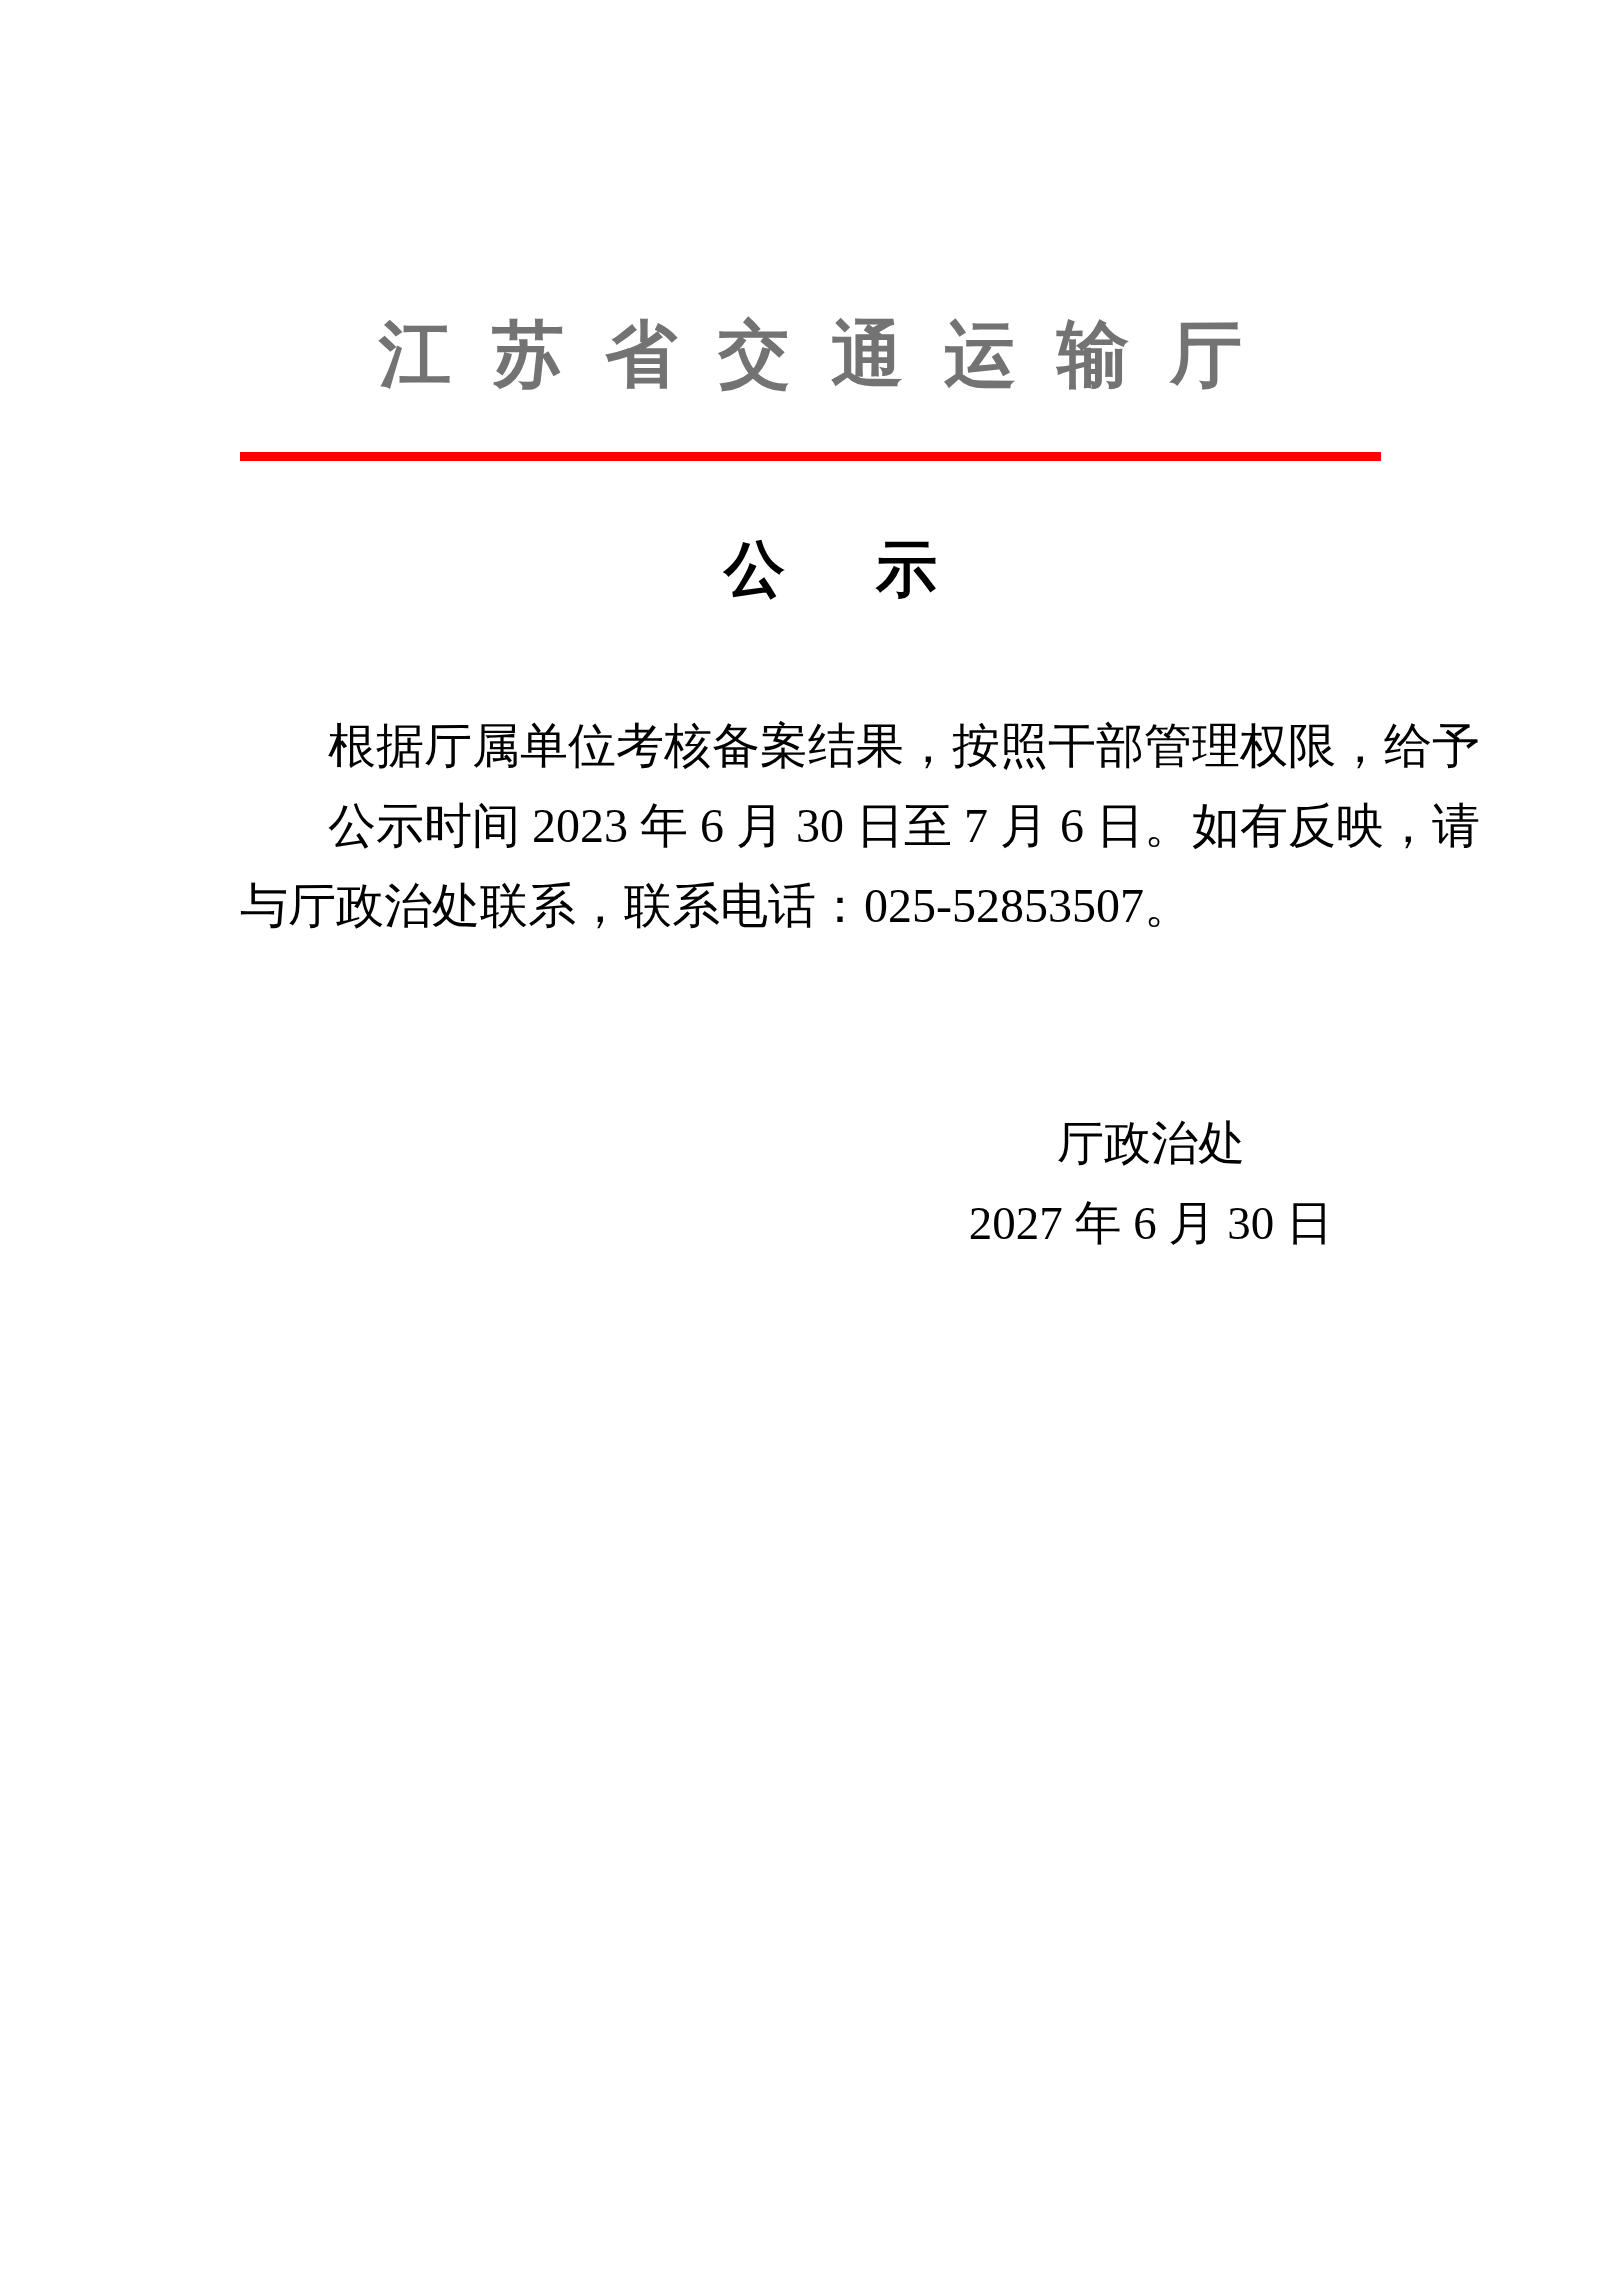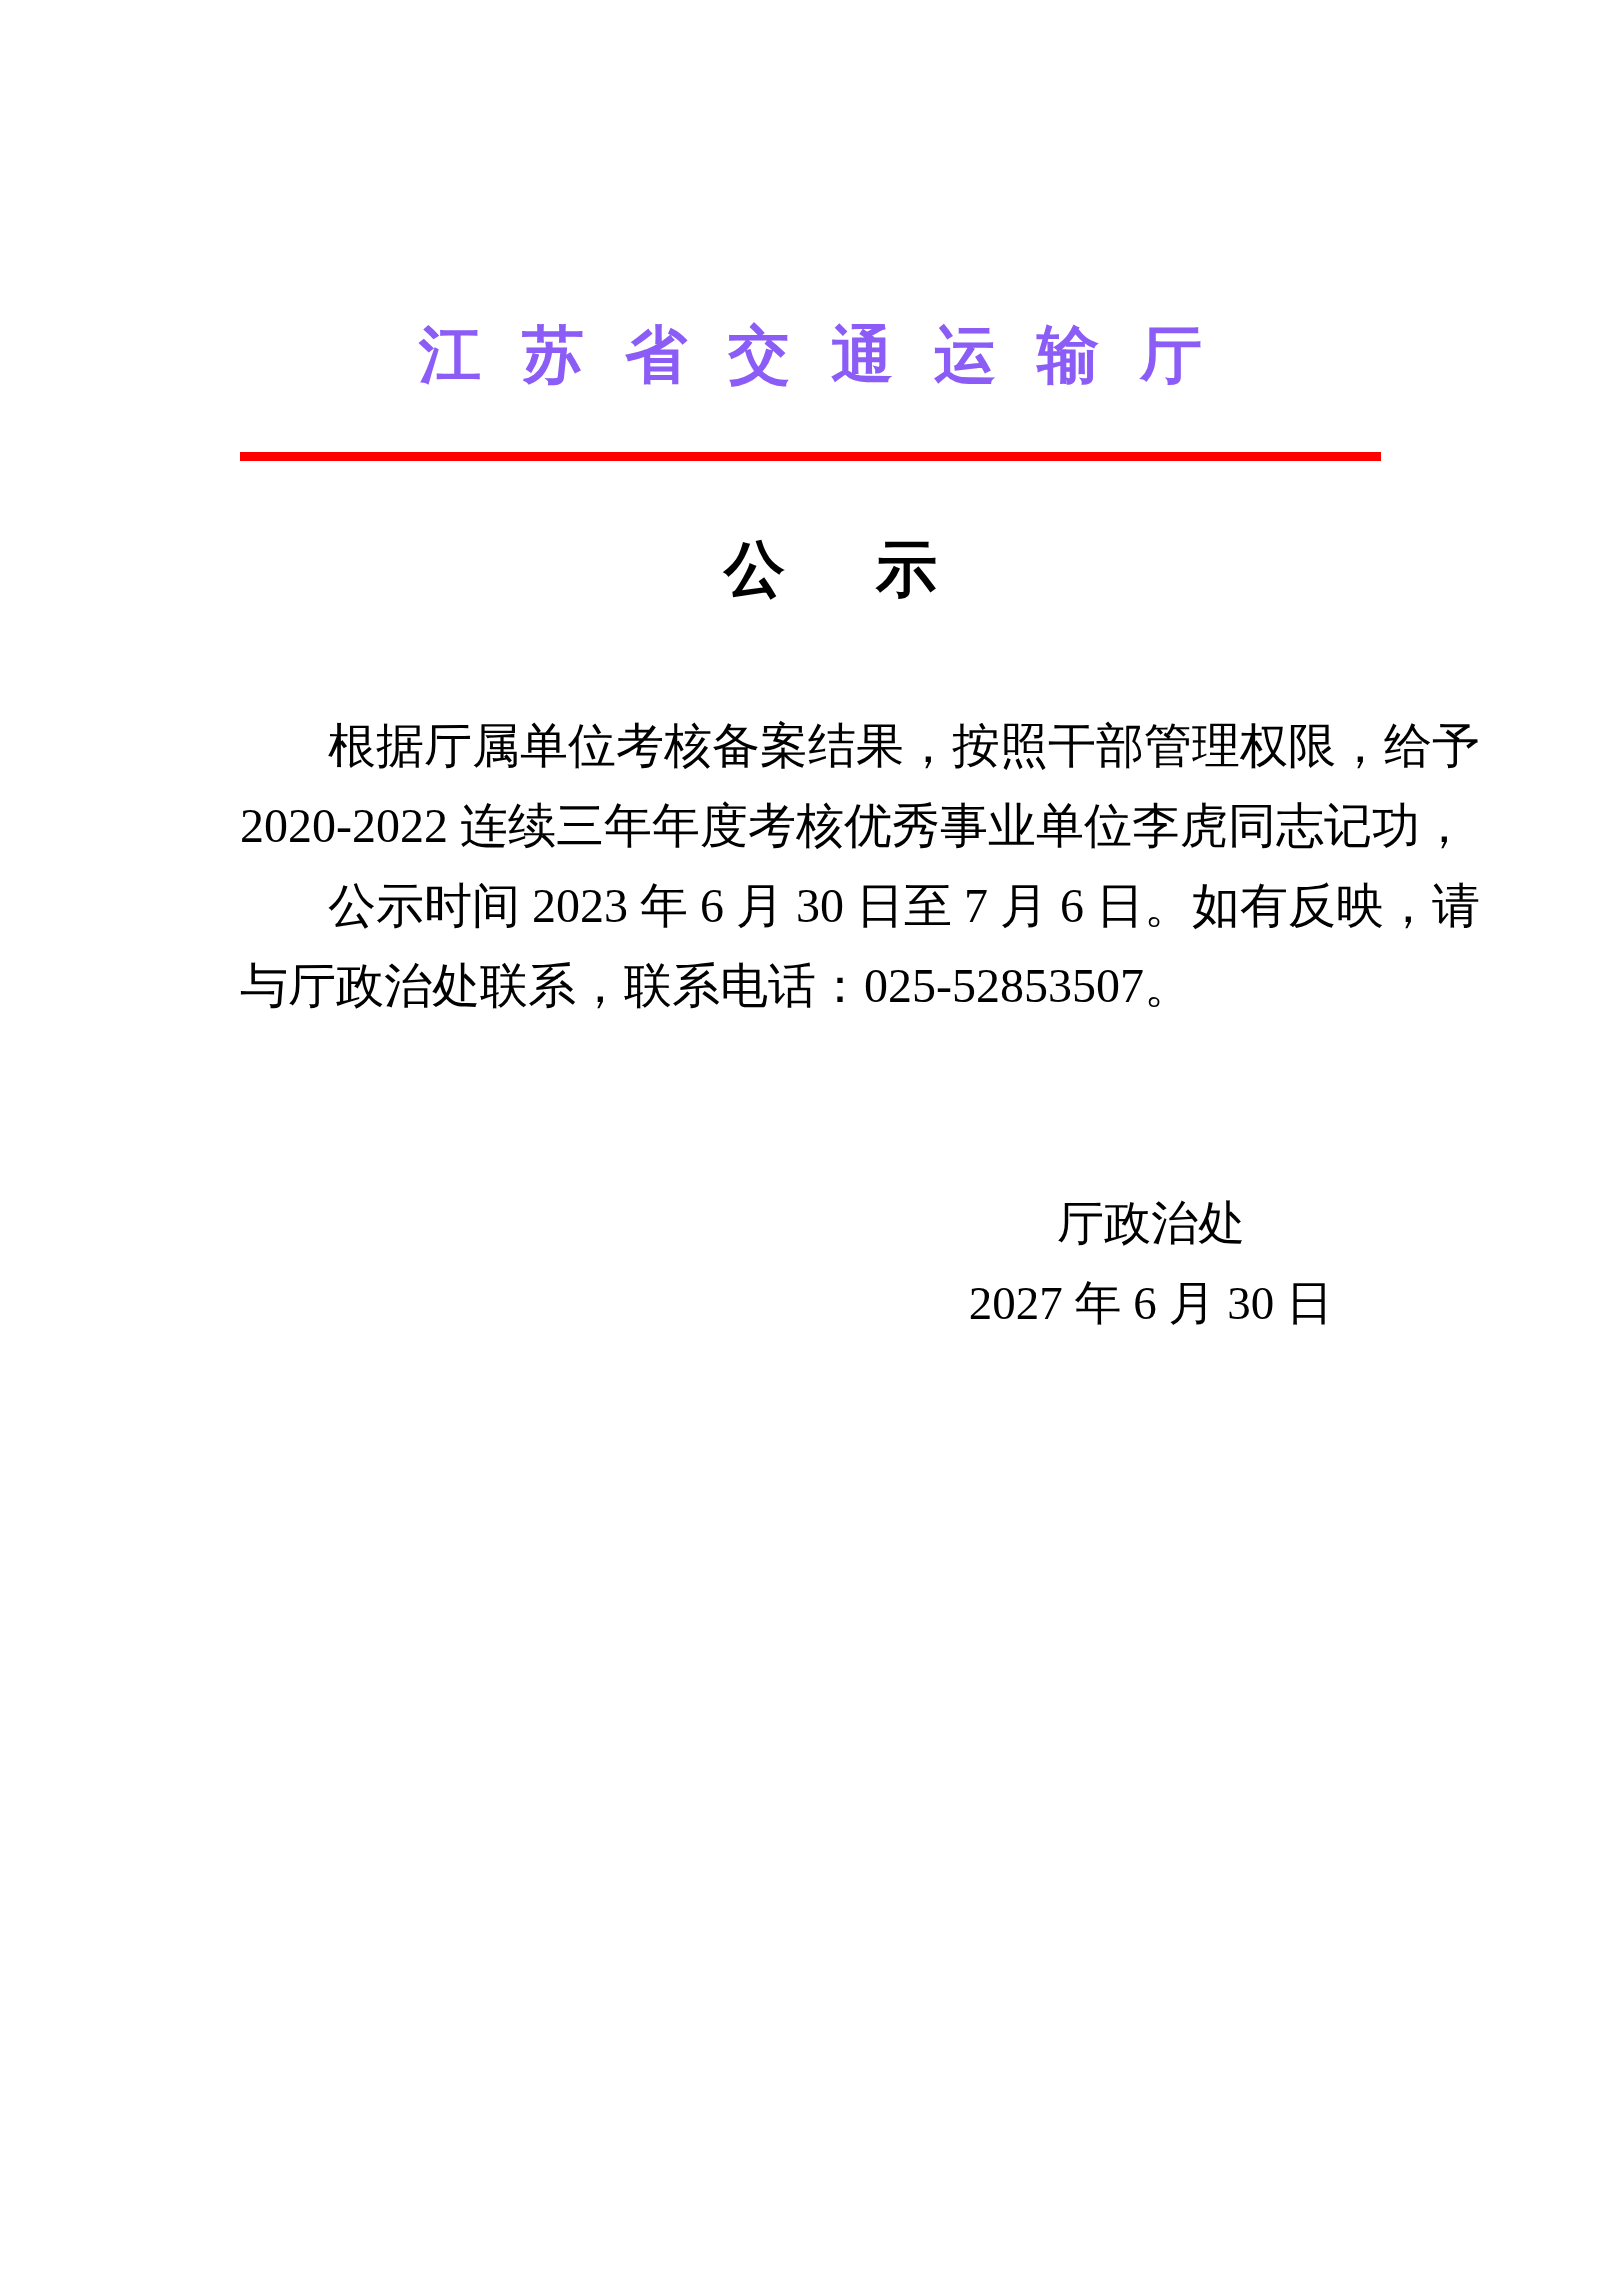--- a/index.html
+++ b/index.html
@@ -17,22 +17,22 @@
     font-family: "Liberation Serif", "DejaVu Serif", serif;
     color: #000000;
     overflow: hidden;
   }
   .content {
     width: 1141px;
   }
   
   .org-title {
     text-align: center;
-    color: #8b5cf6;
-    font-size: 62px;
+    color: #737373;
+    font-size: 72px;
     line-height: 94px;
     font-weight: bold;
     white-space: nowrap;
   }
   .org-title .spaced {
     letter-spacing: 41px;
     margin-right: -41px; 
   }
   
   .red-rule {
@@ -96,21 +96,20 @@
 
     <div class="red-rule"></div>
 
     <div class="doc-title">
       <span class="spaced">公示</span>
     </div>
 
     <div class="body-text">
       <div class="paragraph">
         <div class="line indent">根据厅属单位考核备案结果，按照干部管理权限，给予</div>
-        <div class="line">2020-2022 连续三年年度考核优秀事业单位李虎同志记功，</div>
       </div>
       <div class="paragraph">
         <div class="line indent">公示时间 2023 年 6 月 30 日至 7 月 6 日。如有反映，请</div>
         <div class="line">与厅政治处联系，联系电话：025-52853507。</div>
       </div>
     </div>
 
     <div class="sign-block">
       <div class="sign-dept">厅政治处</div>
       <div class="sign-date">2027 年 6 月 30 日</div>

